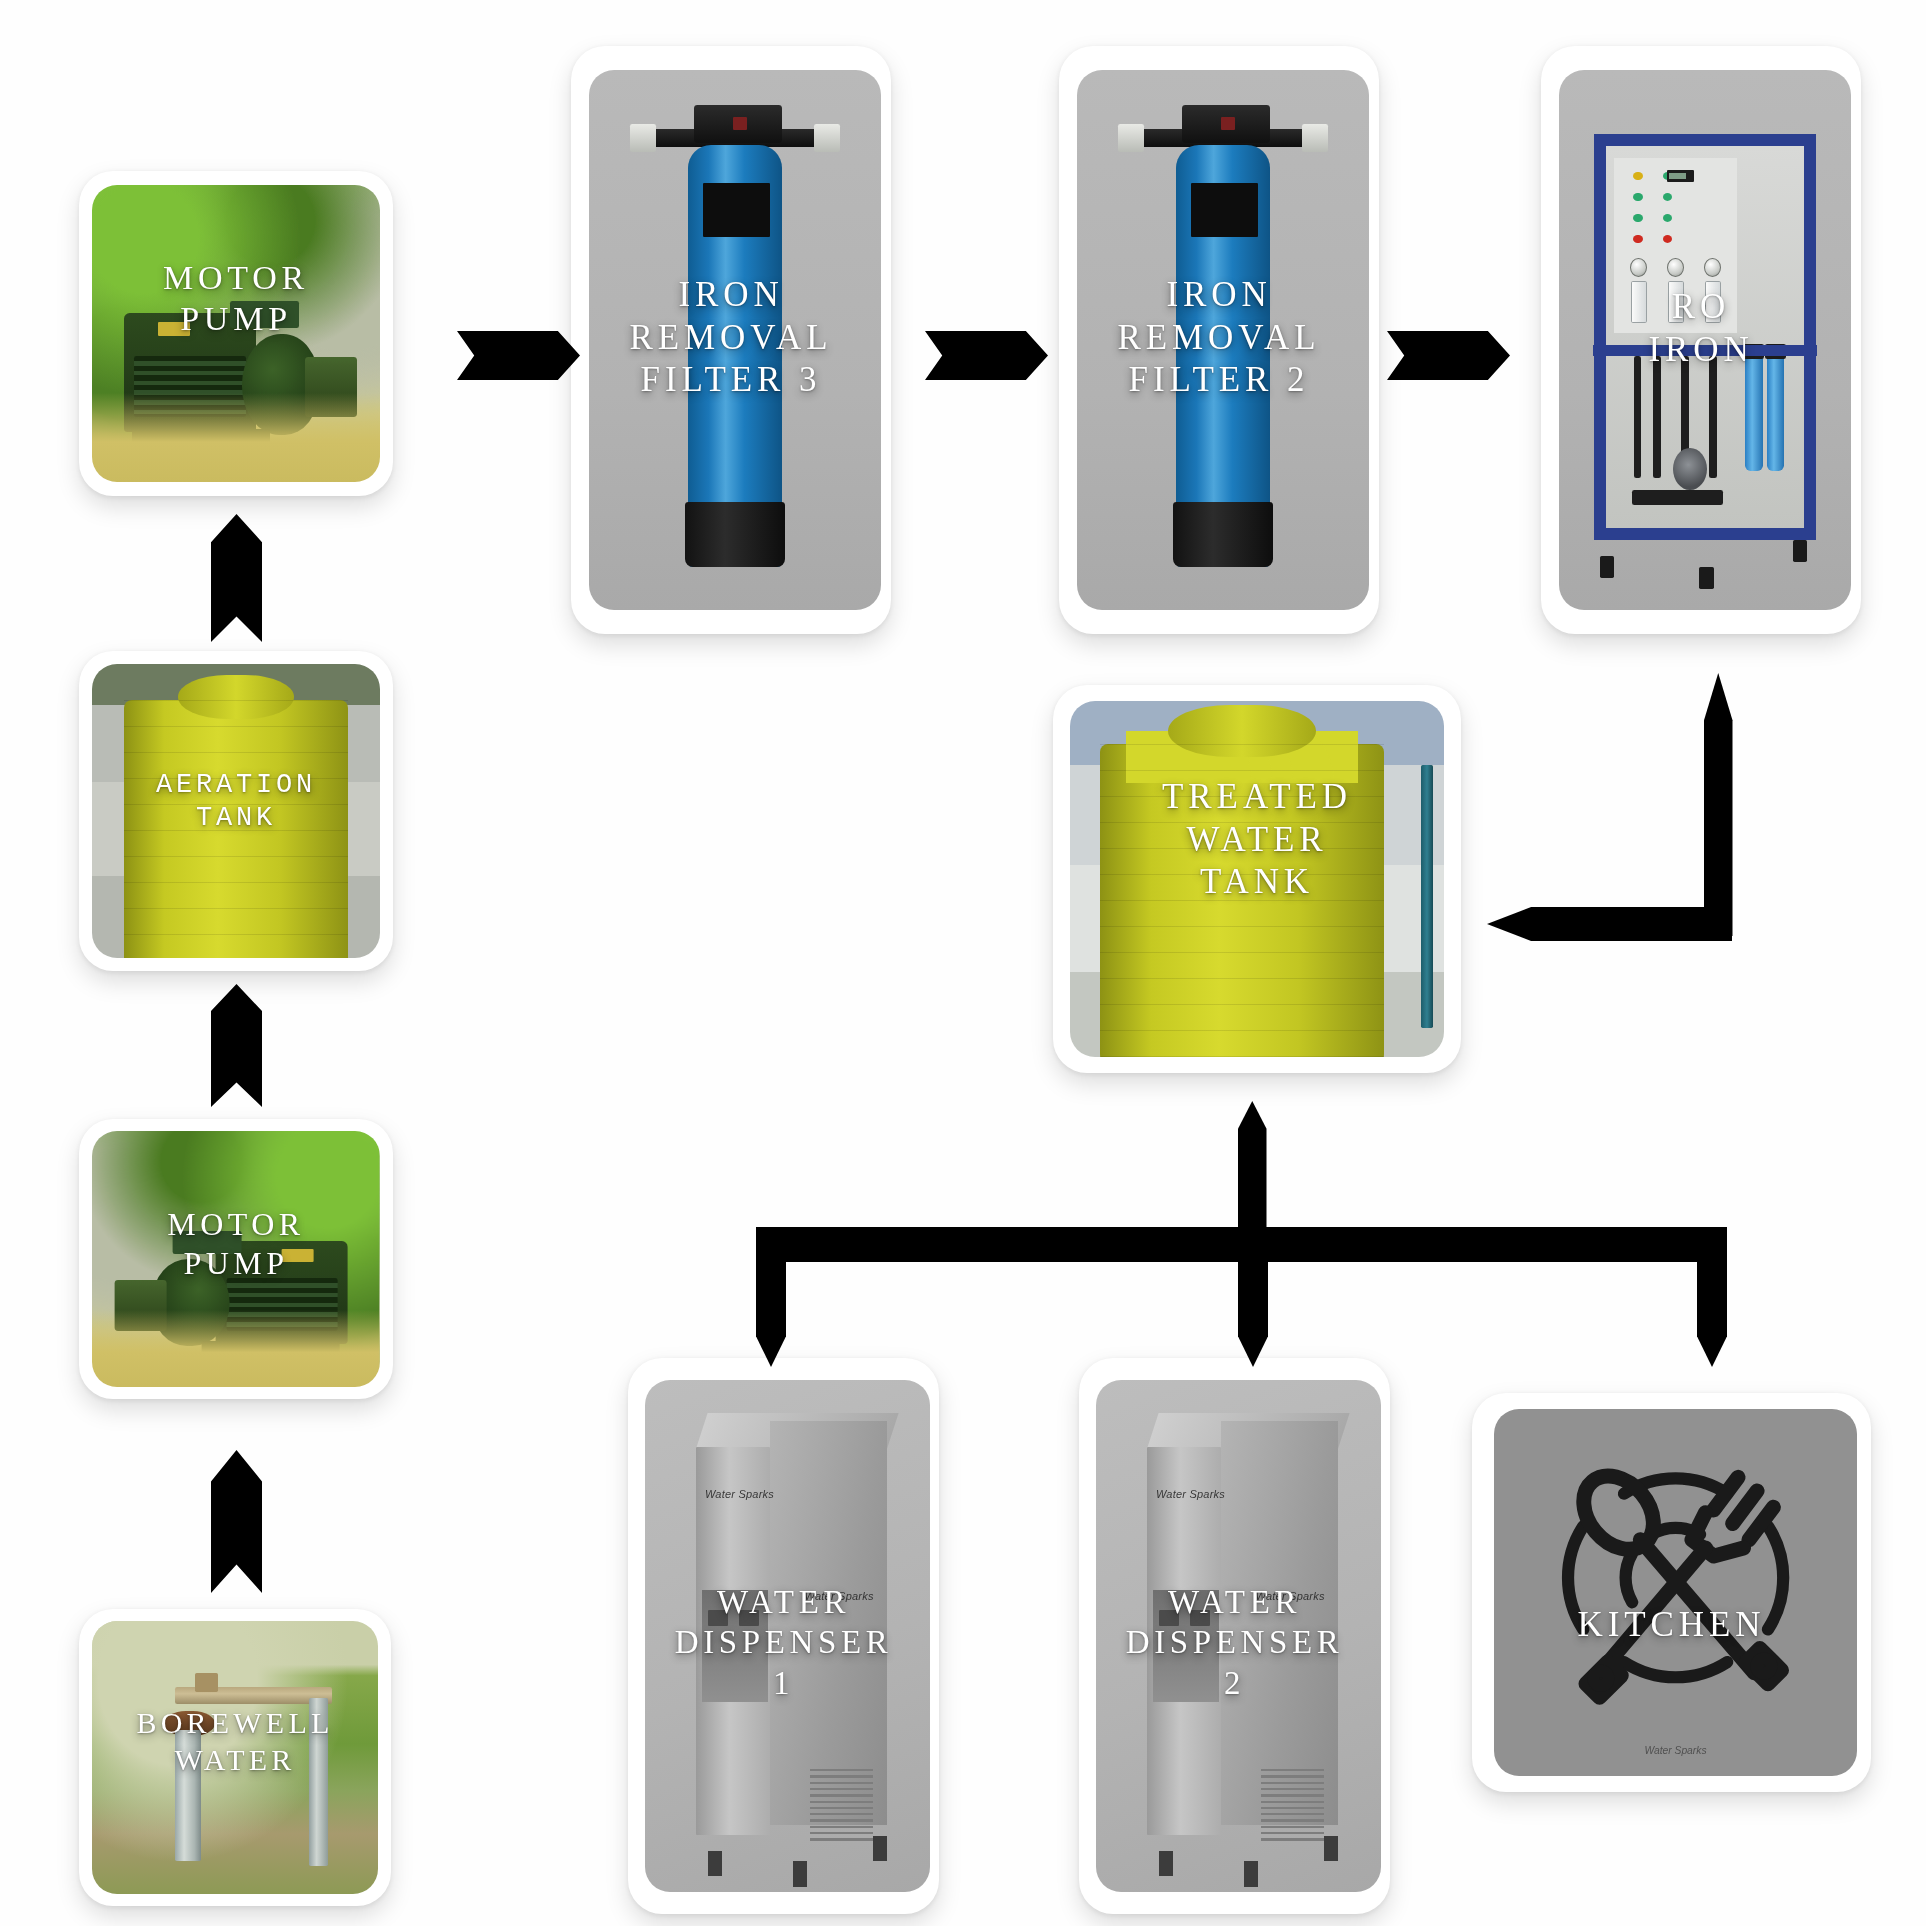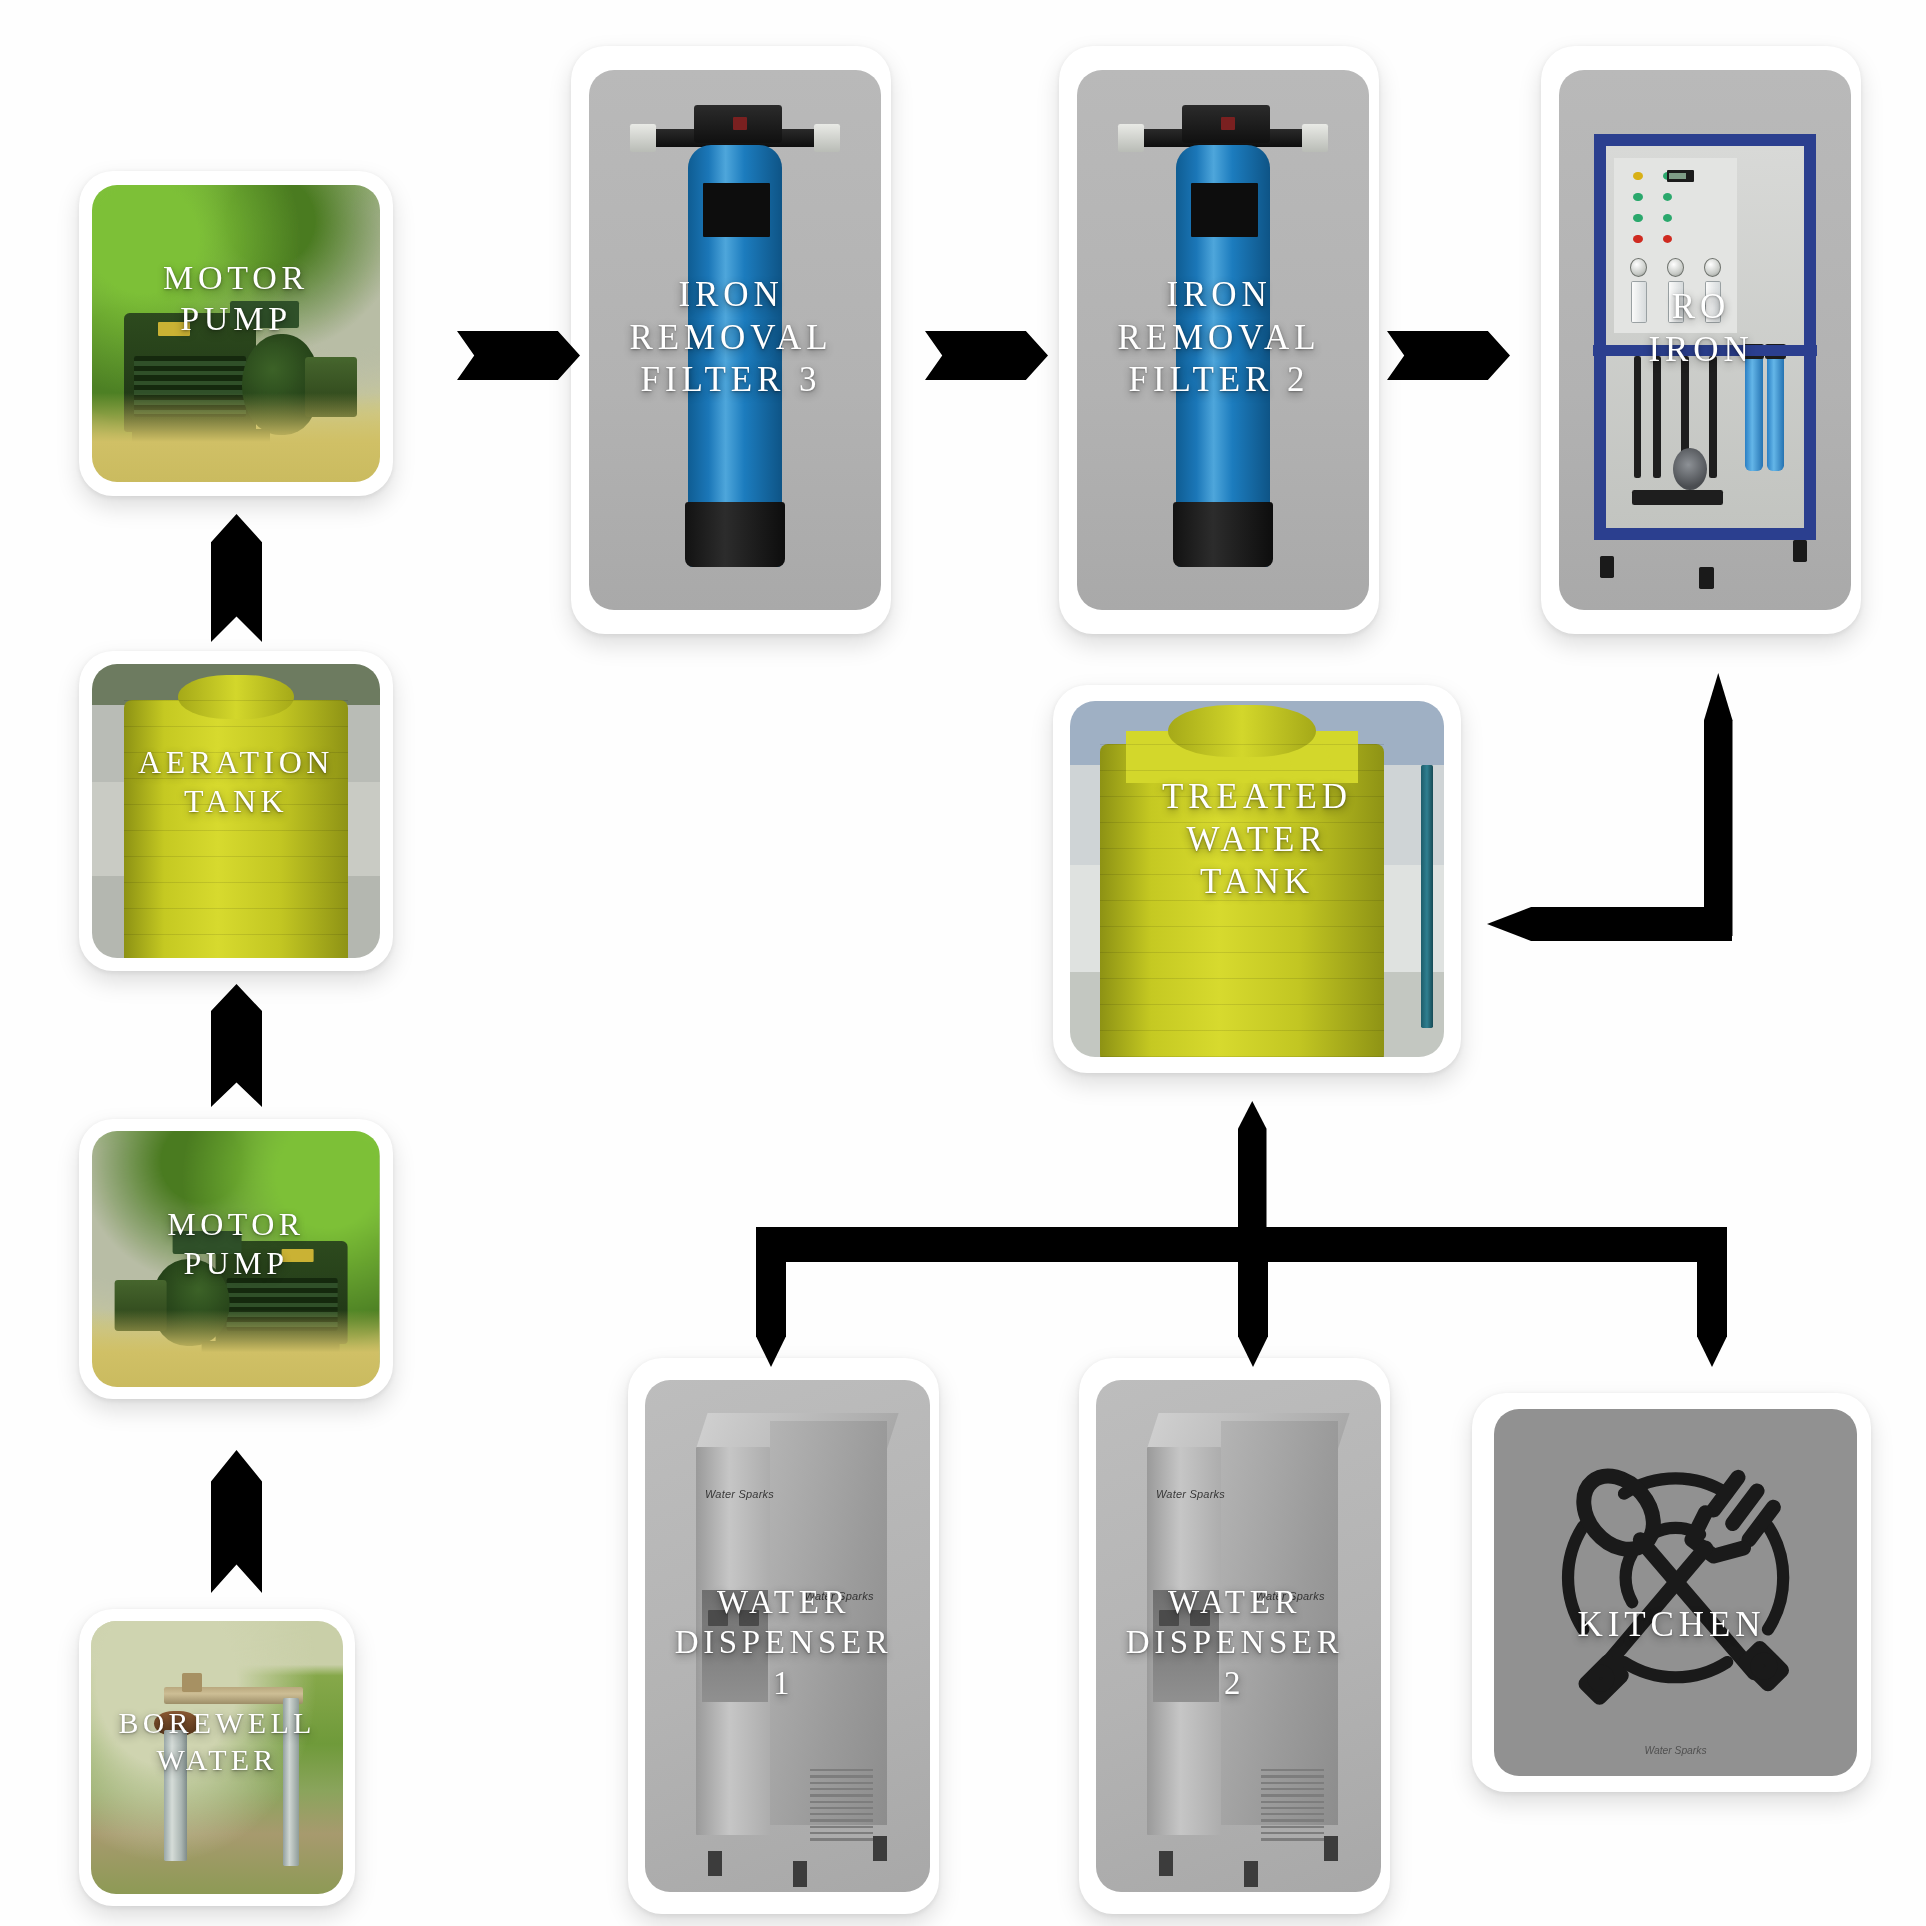--- a/index.html
+++ b/index.html
@@ -324,21 +324,21 @@
   </div>
 
   <div class="card" style="left:79px;top:651px;width:314px;height:320px;">
     <div class="inner">
       <div class="ph bg-roof">
         <div class="tank-y" style="bottom:-6%;height:94%;">
           <div class="tank-y-lid"></div>
         </div>
       </div>
     </div>
-    <div class="label" style="top:92px;font-size:32px;">
+    <div class="label" style="top:118px;font-size:27px;font-family:Liberation Mono, monospace;">
       <div>AERATION</div>
       <div>TANK</div>
     </div>
   </div>
 
   <div class="card" style="left:79px;top:1119px;width:314px;height:280px;">
     <div class="inner">
       <div class="ph bg-pumpfield mirrored">
         <div class="pump-body"></div>
         <div class="pump-vol"></div>
@@ -346,21 +346,21 @@
         <div class="pump-top"></div>
         <div class="pump-feet"></div>
       </div>
     </div>
     <div class="label" style="top:86px;font-size:32px;">
       <div>MOTOR</div>
       <div>PUMP</div>
     </div>
   </div>
 
-  <div class="card" style="left:79px;top:1609px;width:276px;height:297px;">
+  <div class="card" style="left:79px;top:1609px;width:276px;height:297px;padding-left:36px;">
     <div class="inner">
       <div class="ph bg-borewell">
         <div class="bw-pipe-h"></div>
         <div class="bw-valve"></div>
         <div class="bw-cap"></div>
         <div class="bw-pipe-v"></div>
         <div class="bw-pipe-v2"></div>
       </div>
     </div>
     <div class="label" style="top:96px;font-size:30px;">

